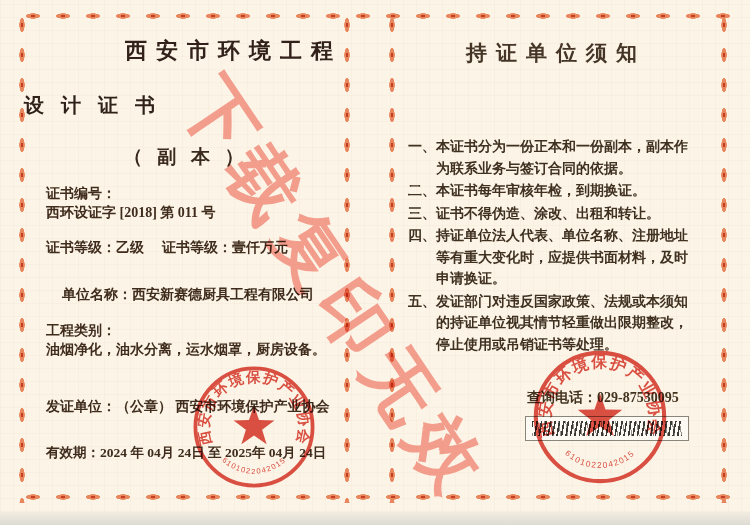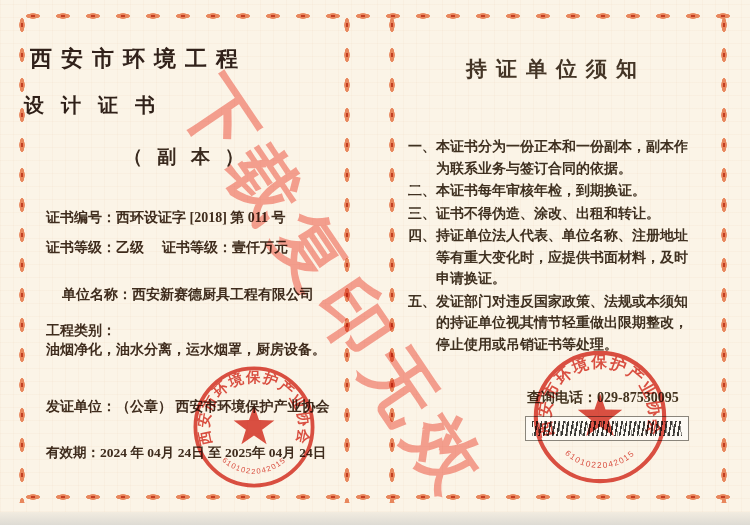--- a/index.html
+++ b/index.html
@@ -40,49 +40,49 @@
   }
   .b-top    { left:18px; right:20px; top:10px; }
   .b-bottom { left:18px; right:20px; bottom:22px; }
   .b-left   { left:16px; top:10px; bottom:22px; }
   .b-right  { right:20px; top:10px; bottom:22px; }
   .b-mid1   { left:341px; top:10px; bottom:22px; }
   .b-mid2   { left:386px; top:10px; bottom:22px; }
 
   
   .lp-title1 {
-    position:absolute; left:30px; width:312px; top:44px; text-align:left;
+    position:absolute; left:30px; width:312px; top:36px; text-align:right;
     font-size:22px; font-weight:bold; letter-spacing:9px; color:#31211a;
   }
   .lp-title2 {
     position:absolute; left:24px; width:312px; top:92px; 
     font-size:20px; font-weight:bold; letter-spacing:17px; color:#2e1f17;
   }
   .lp-subtitle {
     position:absolute; left:30px; width:312px; top:144px; text-align:center;
     font-size:19px; font-weight:bold; letter-spacing:5px; color:#3a2a1e;
   }
   .field-row {
     position:absolute; left:46px; width:296px;
     font-size:14px; font-weight:bold; color:#3f2c1d; line-height:19px;
     display:flex; align-items:flex-start;
   }
   .field-row .lbl { white-space:nowrap; }
   .field-row .val { flex:1; }
-  .fr-certno  { top:208px; }
+  .fr-certno  { top:184px;flex-direction:column; }
   .fr-grade   { top:238px; }
   .fr-company { top:285px;margin-left:16px; }
   .fr-cat     { top:321px;flex-direction:column; }
   .fr-issuer  { top:397px; }
   .fr-valid   { top:443px; white-space:nowrap; font-size:13.5px; }
   .grade-gap  { display:inline-block; width:18px; }
 
   
   .rp-title {
-    position:absolute; left:398px; width:316px; top:55px; text-align:center;
+    position:absolute; left:398px; width:316px; top:39px; text-align:center;
     font-size:21px; font-weight:bold; letter-spacing:9px; color:#443526;
   }
   .notices {
     position:absolute; left:408px; top:136px; width:292px;
     font-size:14px; color:#3f3020; font-weight:bold; line-height:21.5px;
   }
   .notice-item { display:flex; margin-bottom:1px; }
   .notice-item .num { width:28px; flex:0 0 28px; }
   .notice-item .txt { flex:1; }
   .rp-phone {

